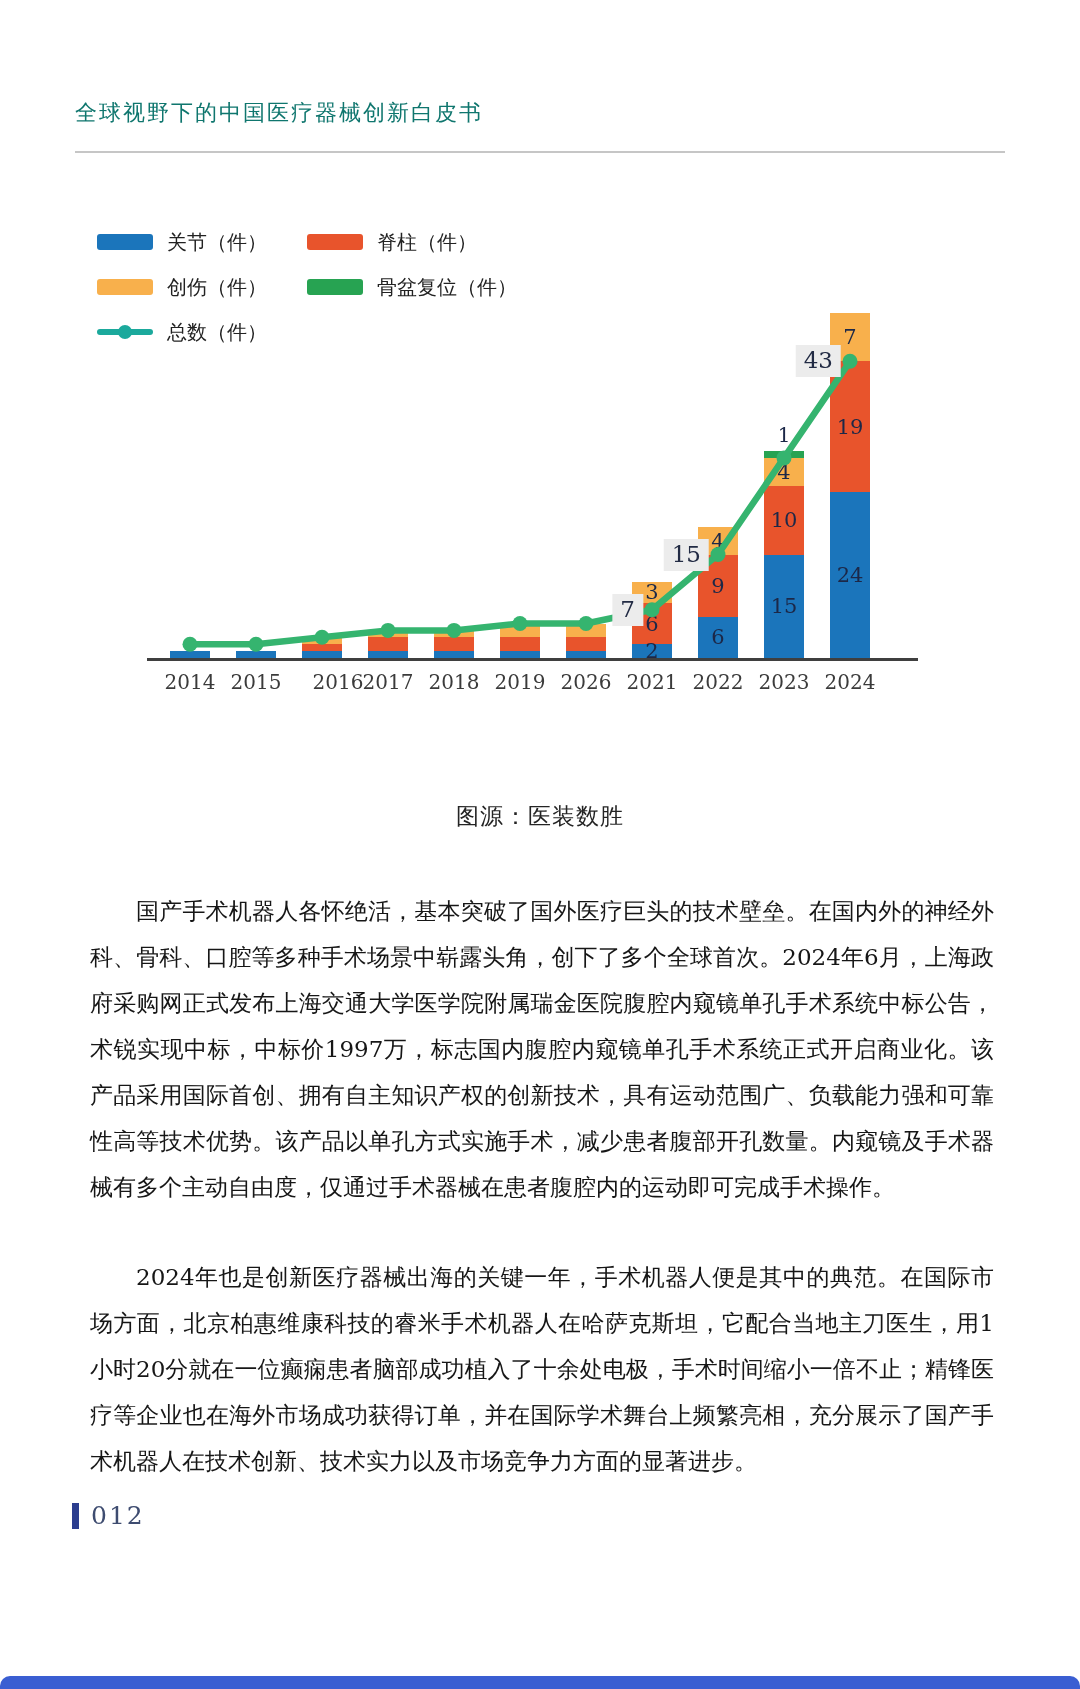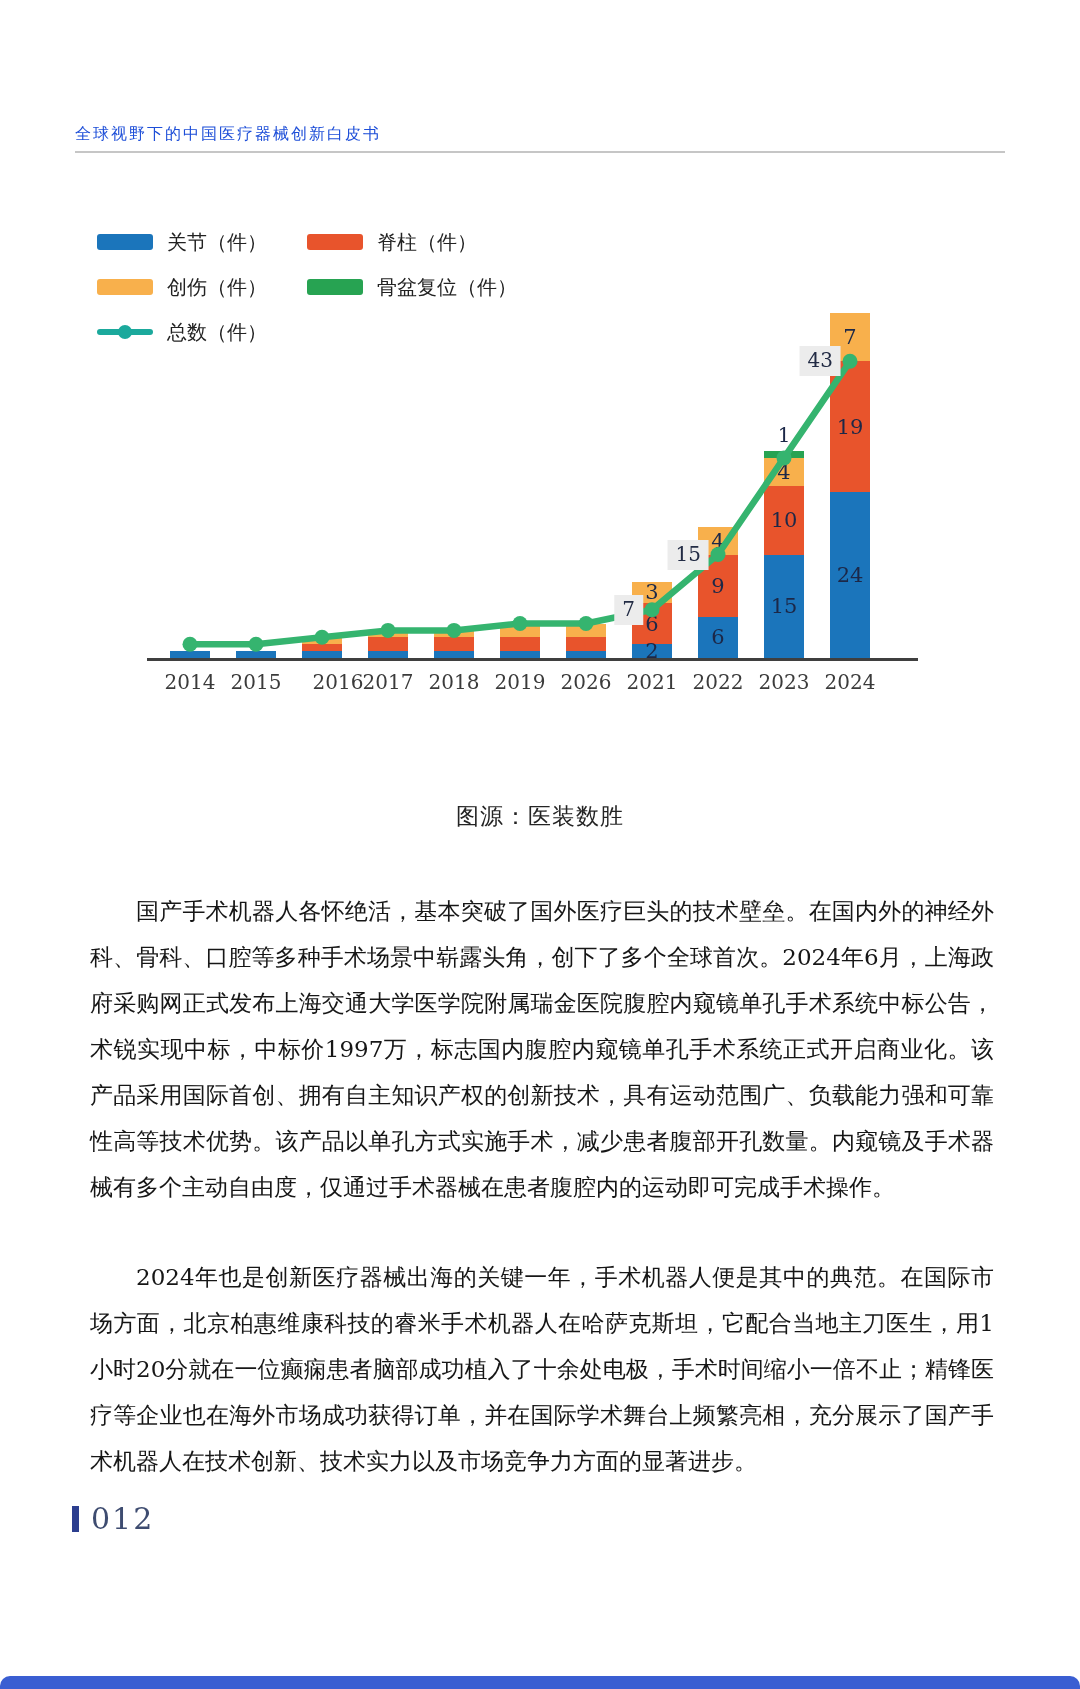--- a/index.html
+++ b/index.html
@@ -1,20 +1,20 @@
 <!DOCTYPE html>
 <html><head>
 <meta charset="utf-8">
 <style>
   html,body{margin:0;padding:0;background:#ffffff;}
   .page{position:relative;width:1080px;height:1689px;background:#ffffff;overflow:hidden;
         font-family:"DejaVu Serif","Liberation Serif",serif;}
 
   
-  .header-title{position:absolute;left:75px;top:124px;font-size:16px;color:#1d4ed8;letter-spacing:2px;}
+  .header-title{position:absolute;left:75px;top:98px;font-size:22px;color:#0f766e;letter-spacing:2px;}
   .header-rule{position:absolute;left:75px;top:151px;width:930px;height:2px;background:#c6c6c6;}
 
   
   .legend{position:absolute;left:97px;top:231px;display:grid;grid-template-columns:210px auto;row-gap:23px;}
   .legend-item{display:flex;align-items:center;height:22px;}
   .swatch{width:56px;height:16px;border-radius:3px;margin-right:14px;flex:none;}
   .lineswatch{position:relative;width:56px;height:16px;margin-right:14px;flex:none;}
   .lineswatch .ln{position:absolute;top:5px;left:0;right:0;height:6px;border-radius:3px;}
   .lineswatch .dot{position:absolute;top:1px;left:21px;width:14px;height:14px;border-radius:50%;}
   .legend-label{font-size:20px;color:#222222;white-space:nowrap;}
@@ -23,37 +23,37 @@
   .plot{position:absolute;left:155px;top:305px;width:745px;height:353px;}
   .axis{position:absolute;left:-8px;right:-18px;bottom:-3px;height:3px;background:#3f3f3f;}
   .bar{position:absolute;bottom:0;width:40px;display:flex;flex-direction:column;justify-content:flex-end;}
   .seg{position:relative;width:100%;}
   .seglab{position:absolute;left:50%;top:50%;transform:translate(-50%,-50%);
           font-size:21px;color:#1c2848;white-space:nowrap;}
   .above-label{position:absolute;transform:translateX(-50%);font-size:20px;color:#1c2848;}
   .xlab{position:absolute;top:365px;text-align:center;font-size:20px;color:#3b3b3b;}
   .lineplot{position:absolute;left:0;top:0;overflow:visible;}
   .linebox{position:absolute;transform:translate(-100%,-50%);background:#ececec;
-           padding:2px 8px 4px 8px;font-size:20px;color:#222b44;}
+           padding:2px 8px 4px 8px;font-size:23px;color:#222b44;}
 
   
   .caption{position:absolute;left:75px;width:930px;text-align:center;color:#242424;}
   .figure-title{top:753px;font-size:23px;letter-spacing:1px;}
   .figure-source{top:801px;font-size:23px;letter-spacing:1px;}
 
   
   .bodytext{position:absolute;left:78px;top:876px;width:928px;font-size:23px;line-height:46px;
             color:#161616;text-align:justify;}
   .bodytext p{margin:12px;text-indent:2em;}
   .bodytext p + p{margin-top:44px;}
 
   
   .footer{position:absolute;left:72px;top:1501px;display:flex;align-items:center;}
   .pagebar{width:7px;height:26px;background:#2c3e8f;margin-right:12px;}
-  .pagenum{font-size:30px;color:#3e4c70;letter-spacing:2px;}
+  .pagenum{font-size:25px;color:#3e4c70;letter-spacing:2px;}
   .bottom-band{position:absolute;left:0;right:0;bottom:0;height:13px;background:#3a5ed2;
                border-radius:10px 10px 0 0;}
 </style>
 </head>
 <body>
 
 <div class="page">
 
   <div class="header-title">全球视野下的中国医疗器械创新白皮书</div>
   <div class="header-rule"></div>

